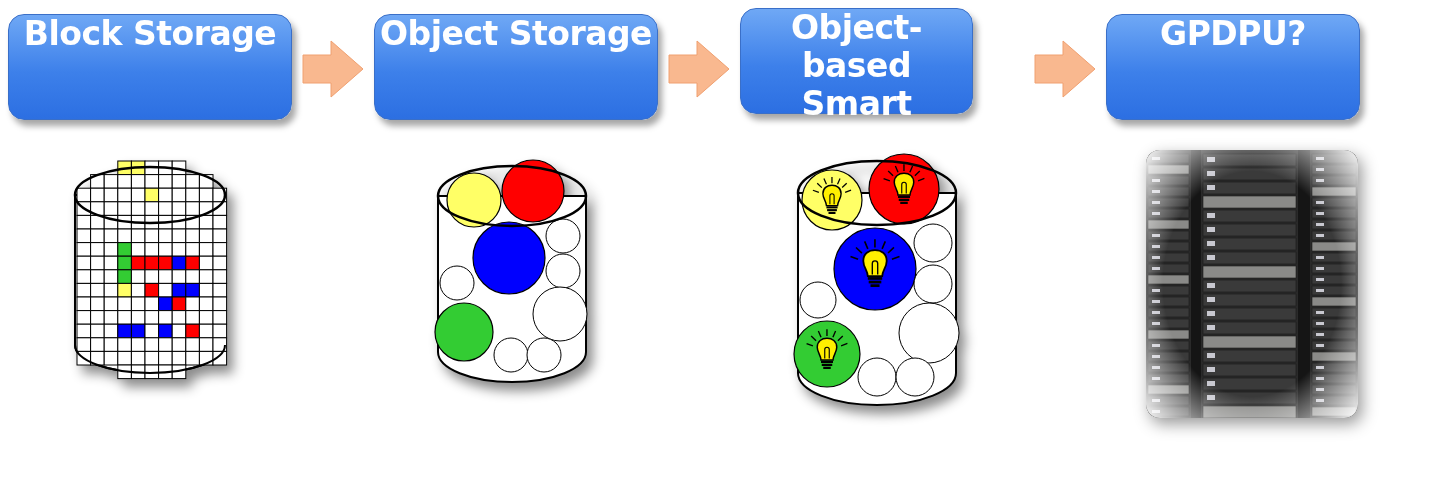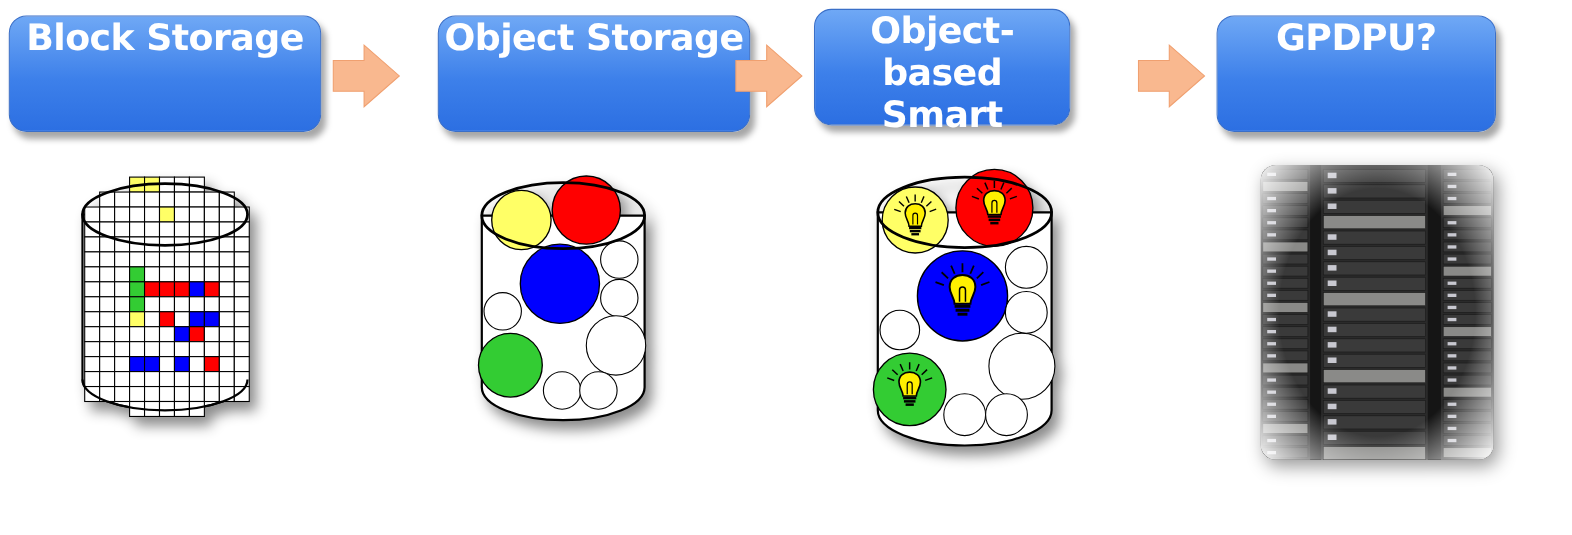--- a/index.html
+++ b/index.html
@@ -14,21 +14,21 @@
   .arrow{position:absolute;width:64px;height:60px;}
   .visual{position:absolute;}
   svg{display:block;overflow:visible;}
 </style>
 </head>
 <body>
 
 <div class="box" style="left:8px;top:14px;width:284px;">
   <span>Block Storage</span>
 </div>
-<div class="box" style="left:374px;top:14px;width:284px;margin-left:24px;">
+<div class="box" style="left:374px;top:14px;width:284px;">
   <span>Object Storage</span>
 </div>
 <div class="box" style="left:740px;top:8px;width:233px;padding-bottom:16px;">
   <span>Object-based
 Smart Storage</span>
 </div>
 <div class="box" style="left:1106px;top:14px;width:254px;">
   <span>GPDPU?</span>
 </div>
 

